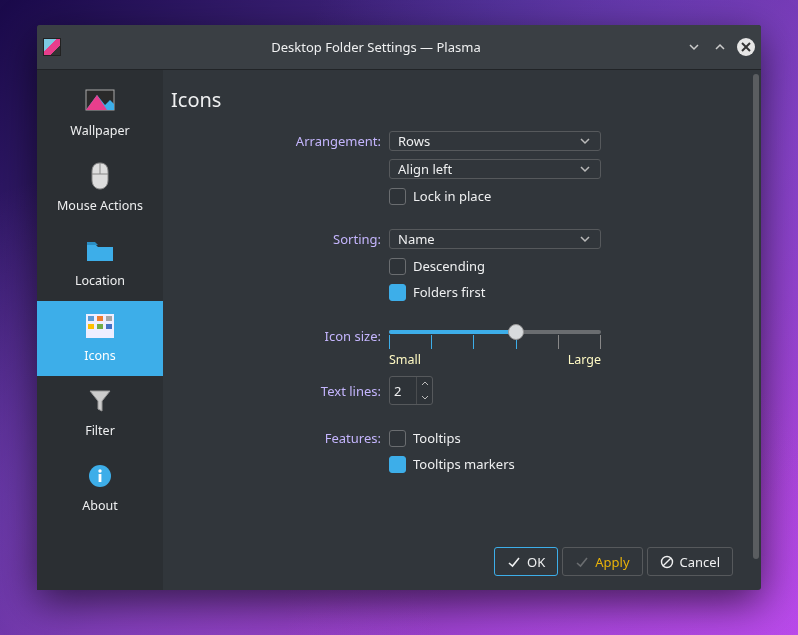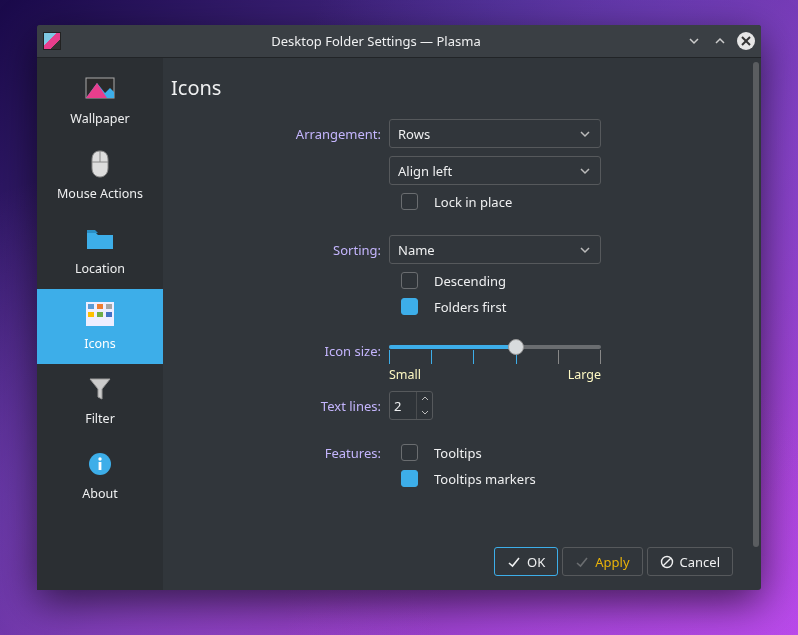--- a/index.html
+++ b/index.html
@@ -15,21 +15,21 @@
       radial-gradient(circle at 85% 20%, rgba(120,80,220,0.45), transparent 45%),
       radial-gradient(circle at 70% 90%, rgba(180,80,240,0.3), transparent 35%);
   }
   .window {
     position:absolute; left:37px; top:25px; width:724px; height:565px;
     background:#31363b; color:#eff0f1; border-radius:3px;
     box-shadow:0 12px 40px rgba(0,0,0,0.6);
     display:flex; flex-direction:column;
   }
   .titlebar {
-    height:33px; background:#3a3f44; border-bottom:1px solid #212427;
+    height:45px; background:#3a3f44; border-bottom:1px solid #212427;
     display:flex; align-items:center; padding:0 6px; border-radius:3px 3px 0 0;
   }
   .titlebar-icon {
     width:18px; height:18px; margin-right:6px; flex-shrink:0;
     background:linear-gradient(135deg,#7ec8e3 40%,#e83e8c 40%,#e83e8c 70%,#333 70%);
     border:1px solid #222;
   }
   .titlebar-title { flex:1; text-align:center; font-size:13px; color:#eff0f1; }
   .titlebar-buttons { display:flex; gap:8px; align-items:center; }
   .tb-btn { width:18px; height:18px; display:flex; align-items:center; justify-content:center; color:#bbb; cursor:pointer; }
@@ -48,27 +48,27 @@
   .content { flex:1; padding:14px 18px 10px 8px; display:flex; flex-direction:column; min-width:0; }
   .content h1 { font-size:20px; font-weight:400; margin:2px 0 18px 0; }
   .form { flex:1; overflow-y:auto; padding-right:2px; }
   .form-block { margin-bottom:24px; }
   .form-block:last-child { margin-bottom:8px; }
   .row { display:flex; align-items:center; margin-bottom:8px; }
   .lbl { width:218px; text-align:right; padding-right:8px; font-size:13px; color:#c4b5fd; flex-shrink:0; }
   .lbl.empty { }
   .ctrl { display:flex; align-items:center; gap:8px; }
   .combobox {
-    width:212px; height:29px; background:#31363b; border:1px solid #56595c;
+    width:212px; height:20px; background:#31363b; border:1px solid #56595c;
     border-radius:3px; display:flex; align-items:center; justify-content:space-between;
     padding:0 8px 0 8px; font-size:13px; cursor:pointer;
   }
   .combobox .chev { width:14px; height:14px; }
   .combobox .chev svg { width:100%; height:100%; stroke:#bbb; fill:none; }
-  .checkbox { display:flex; align-items:flex-start; gap:16px; cursor:pointer; font-size:13px;margin-left:12px; }
+  .checkbox { display:flex; align-items:flex-end; gap:7px; cursor:pointer; font-size:13px; }
   .cb-box {
     width:17px; height:17px; border:1px solid #6a6d70; border-radius:3px;
     display:flex; align-items:center; justify-content:center; background:#2e3338;
   }
   .cb-box.checked { background:#3daee9; border-color:#3daee9; }
   .cb-box.checked::after {
     content:""; width:9px; height:9px; background:#3daee9; border-radius:1px;
   }
   .slider-wrap { width:212px; }
   .slider-track {

